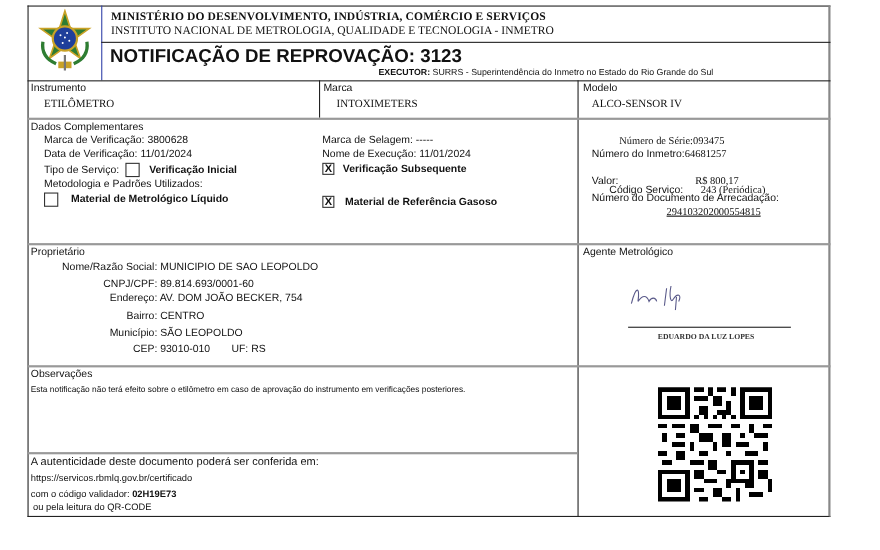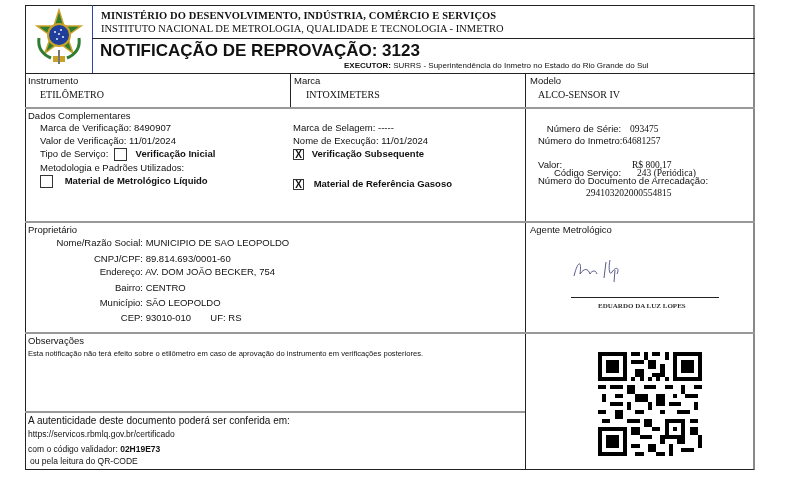--- a/index.html
+++ b/index.html
@@ -66,24 +66,24 @@
 <div class="abs label" style="left:28px; top:75px;">Instrumento</div>
 <div class="abs val-serif" style="left:40px; top:89px;">ETILÔMETRO</div>
 <div class="abs label" style="left:294px; top:75px;">Marca</div>
 <div class="abs val-serif" style="left:306px; top:89px;">INTOXIMETERS</div>
 <div class="abs label" style="left:530px; top:75px;">Modelo</div>
 <div class="abs val-serif" style="left:538px; top:89px;">ALCO-SENSOR IV</div>
 
 <div class="abs t9" style="left:28px; top:110px;">Dados Complementares</div>
 <div class="abs t9 row" style="left:40px; top:122px;">
   <span>Marca de Verificação:</span>
-  <span>8490907</span>
+  <span>3800628</span>
 </div>
 <div class="abs t9 row" style="left:40px; top:135px;">
-  <span>Valor de Verificação:</span>
+  <span>Data de Verificação:</span>
   <span>11/01/2024</span>
 </div>
 <div class="abs t9 row" style="left:40px; top:148px;">
   <span>Tipo de Serviço:</span>
   <span class="cb big" style="margin:0 6px 0 3px;"></span>
   <span class="bold">Verificação Inicial</span>
 </div>
 <div class="abs t9 row" style="left:40px; top:162px;">Metodologia e Padrões Utilizados:</div>
 <div class="abs t9 row" style="left:40px; top:175px;">
   <span class="cb big" style="margin-right:9px;"></span>
@@ -101,33 +101,33 @@
 <div class="abs t9 row" style="left:293px; top:148px;">
   <span class="cb" style="margin-right:5px;">X</span>
   <span class="bold">Verificação Subsequente</span>
 </div>
 <div class="abs t9 row" style="left:293px; top:178px;">
   <span class="cb" style="margin-right:7px;">X</span>
   <span class="bold">Material de Referência Gasoso</span>
 </div>
 
 <div class="abs t9 row" style="left:538px; top:123px;">
-  <span class="rlabel" style="width:92px; text-align:center;">Número de Série:</span><span class="serif">093475</span>
+  <span class="rlabel" style="width:92px; text-align:right;font-family:Liberation Serif, serif;">Número de Série:</span><span class="serif">093475</span>
 </div>
 <div class="abs t9 row" style="left:538px; top:135px;">
   <span>Número do Inmetro:</span><span class="serif">64681257</span>
 </div>
 <div class="abs t9 row" style="left:538px; top:147px;">
   <span class="rlabel" style="width:99px; text-align:center;margin-top:20px;">Código Serviço:</span><span class="serif">243 (Periódica)</span>
 </div>
 <div class="abs t9 row" style="left:538px; top:159px;">
   <span class="rlabel" style="width:94px; text-align:left;">Valor:</span><span class="serif">R$ 800,17</span>
 </div>
 <div class="abs t9 row" style="left:538px; top:175px;">Número do Documento de Arrecadação:</div>
-<div class="abs t9 serif row" style="left:586px; top:188px;">294103202000554815</div>
+<div class="abs t9 serif row" style="left:606px; top:188px;text-decoration:underline;">294103202000554815</div>
 
 <div class="abs t9" style="left:28px; top:224px;">Proprietário</div>
 <div class="abs t9 row" style="left:28px; top:237px;">
   <span class="rlabel" style="width:115px;">Nome/Razão Social:</span>
   <span>MUNICIPIO DE SAO LEOPOLDO</span>
 </div>
 <div class="abs t9 row" style="left:28px; top:253px;">
   <span class="rlabel" style="width:115px;">CNPJ/CPF:</span>
   <span>89.814.693/0001-60</span>
 </div>

